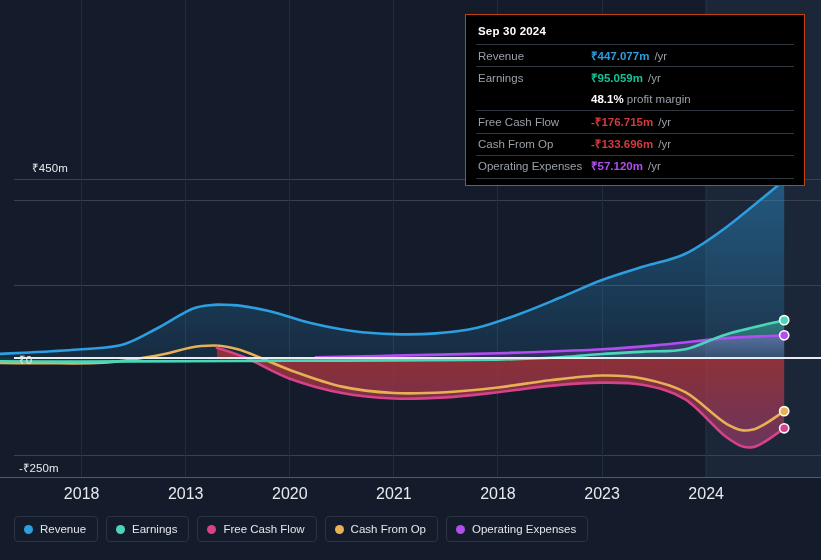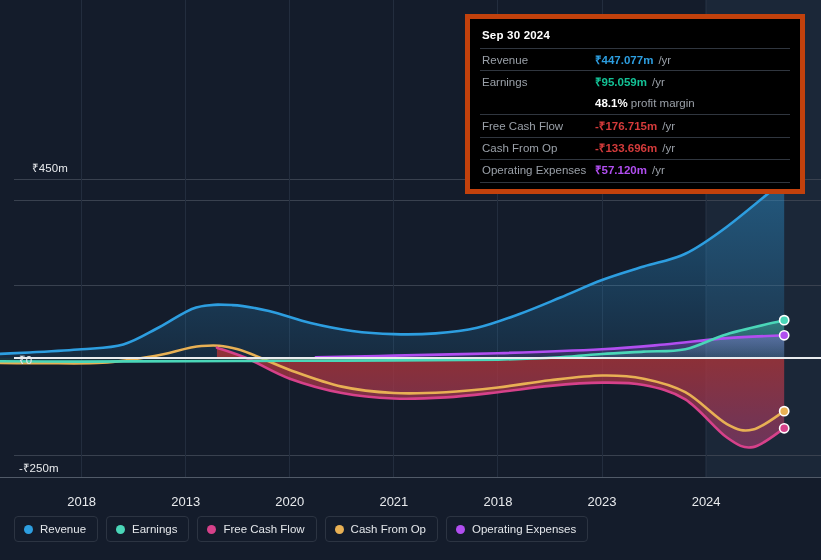--- a/index.html
+++ b/index.html
@@ -22,28 +22,28 @@
   }
   #ylab-top   { left:19px; top:160px;margin-left:13px; }
   #ylab-zero  { left:19px; top:352px; }
   #ylab-bot   { left:19px; top:460px; }
 
   
   #xaxis {
     position:absolute; left:0; top:478px; width:821px; height:34px;
   }
   .xlab {
-    position:absolute; top:16px; color:#e8eaed; font-size:13px;
+    position:absolute; top:7px; color:#e8eaed; font-size:16px;
     transform:translateX(-50%); white-space:nowrap;
   }
 
   
   #tooltip {
     position:absolute; left:465px; top:14px; width:340px;
-    background:#000; border:5px solid #c2410c;
+    background:#000; border:1px solid #c2410c;
     padding:8px 10px 6px 10px;
     font-size:11px; color:#cfd3da;
   }
   #tt-date {
     color:#fff; font-weight:bold; font-size:11.5px;
     padding:2px 0 7px 2px; letter-spacing:.2px;
   }
   .tt-row {
     display:flex; align-items:center;
     border-top:1px solid #30363f;

